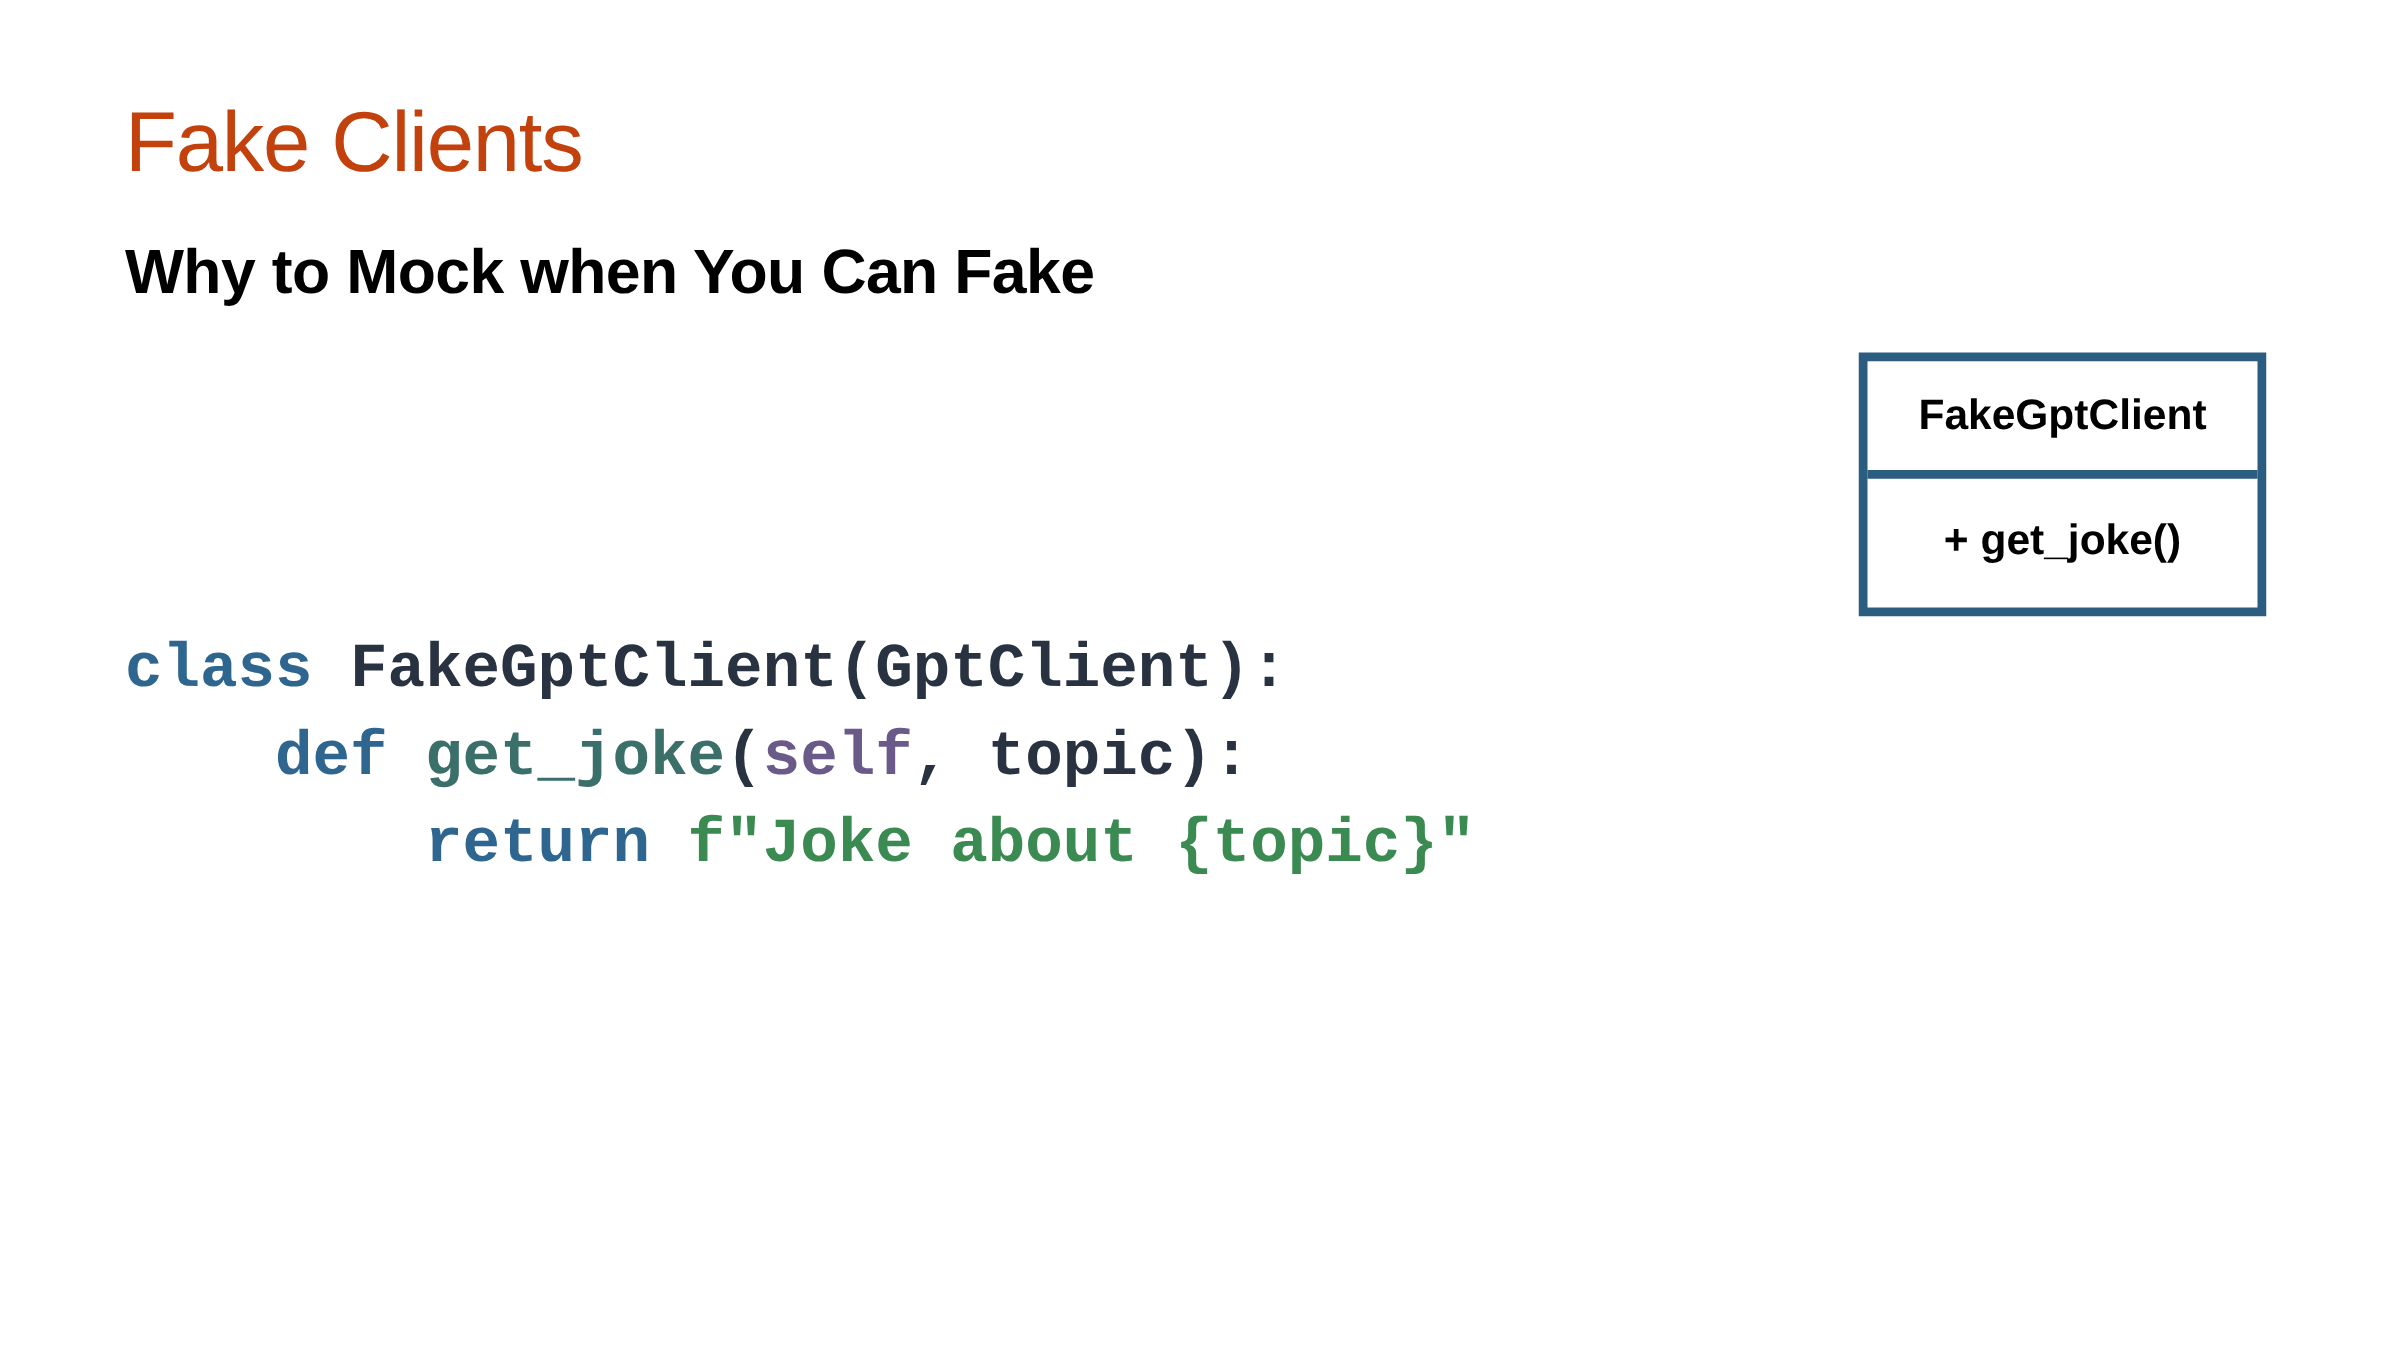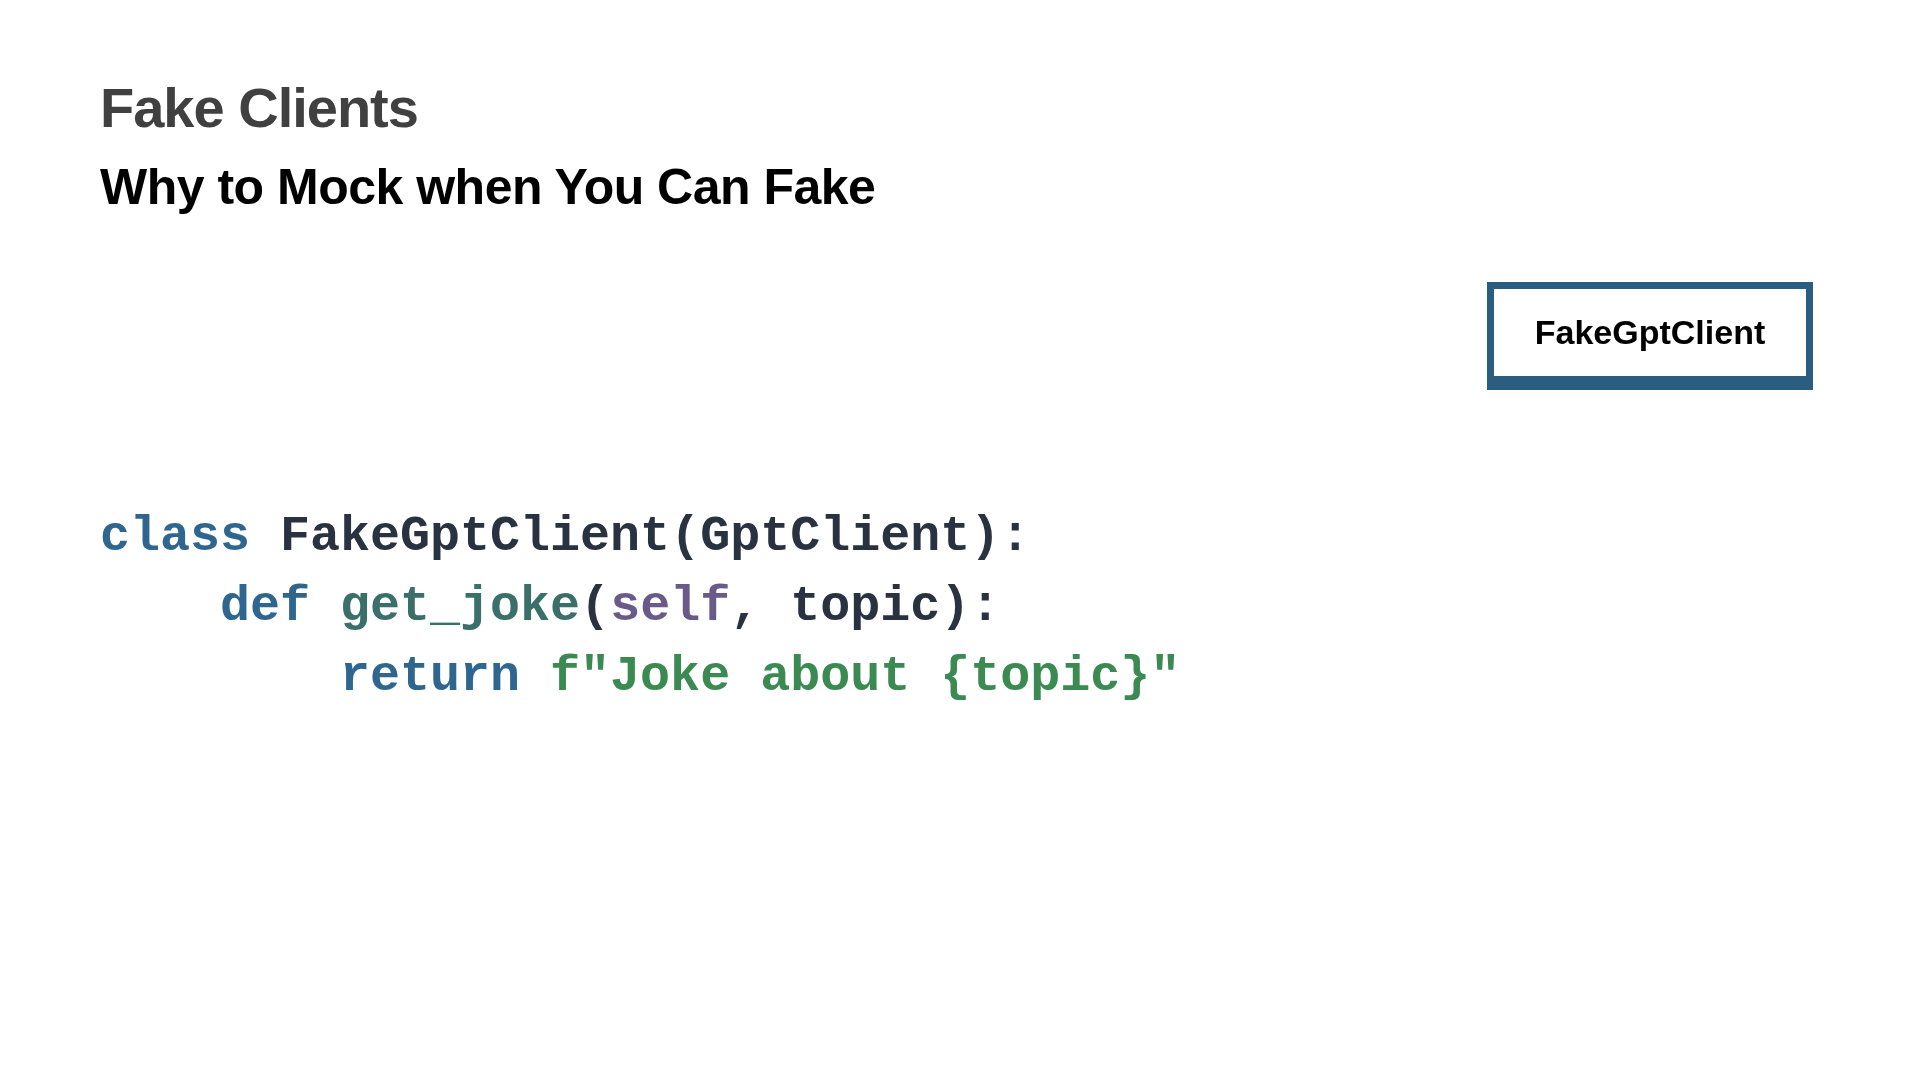--- a/index.html
+++ b/index.html
@@ -10,31 +10,31 @@
     font-family: -apple-system, BlinkMacSystemFont, "Helvetica Neue", Arial, sans-serif;
     overflow: hidden;
   }
   .slide {
     width: 1920px;
     height: 1080px;
     position: relative;
     padding: 80px 100px;
   }
   .title {
-    font-size: 56px;
-    font-weight: 700;
-    color: #404040;
+    font-size: 68px;
+    font-weight: 400;
+    color: #c2410c;
     letter-spacing: -1px;
     line-height: 1.0;
   }
   .subtitle {
     font-size: 50px;
     font-weight: 700;
     color: #000000;
-    margin-top: 22px;
+    margin-top: 40px;
     letter-spacing: -0.5px;
   }
   .code-block {
     position: absolute;
     left: 100px;
     top: 502px;
     font-family: "Menlo", "Consolas", "Courier New", monospace;
     font-size: 50px;
     font-weight: 600;
     line-height: 1.4;
@@ -74,19 +74,20 @@
 </head>
 <body>
 
 <div class="slide">
 
   <h1 class="title">Fake Clients</h1>
   <h2 class="subtitle">Why to Mock when You Can Fake</h2>
 
   <div class="uml-box">
     <div class="uml-head">FakeGptClient</div>
+    <div class="uml-body">+ get_joke()</div>
   </div>
 
   <div class="code-block"><span class="kw">class</span> <span>FakeGptClient</span><span class="paren">(</span><span>GptClient</span><span class="paren">):</span>
     <span class="kw">def</span> <span class="fn">get_joke</span><span class="paren">(</span><span class="self">self</span><span class="paren">, </span><span>topic</span><span class="paren">):</span>
         <span class="kw">return</span> <span class="str">f</span><span class="str">"Joke about {topic}"</span></div>
 
 </div>
 
 </body></html>

